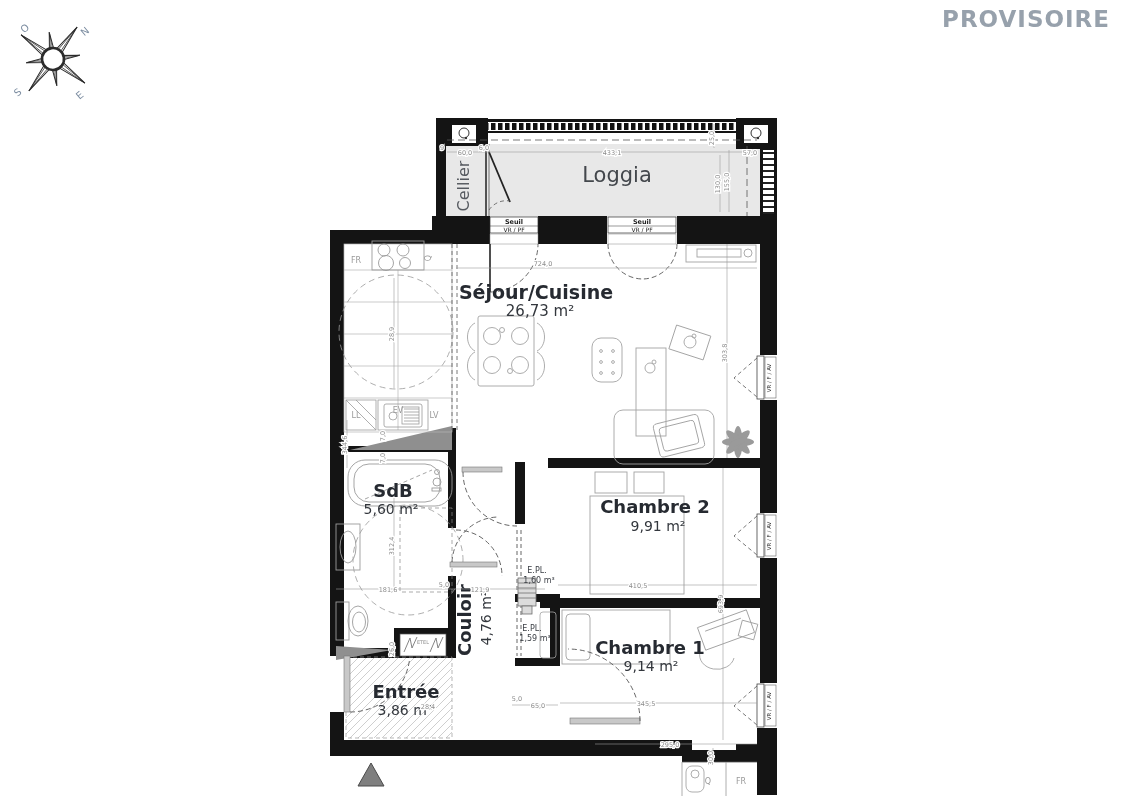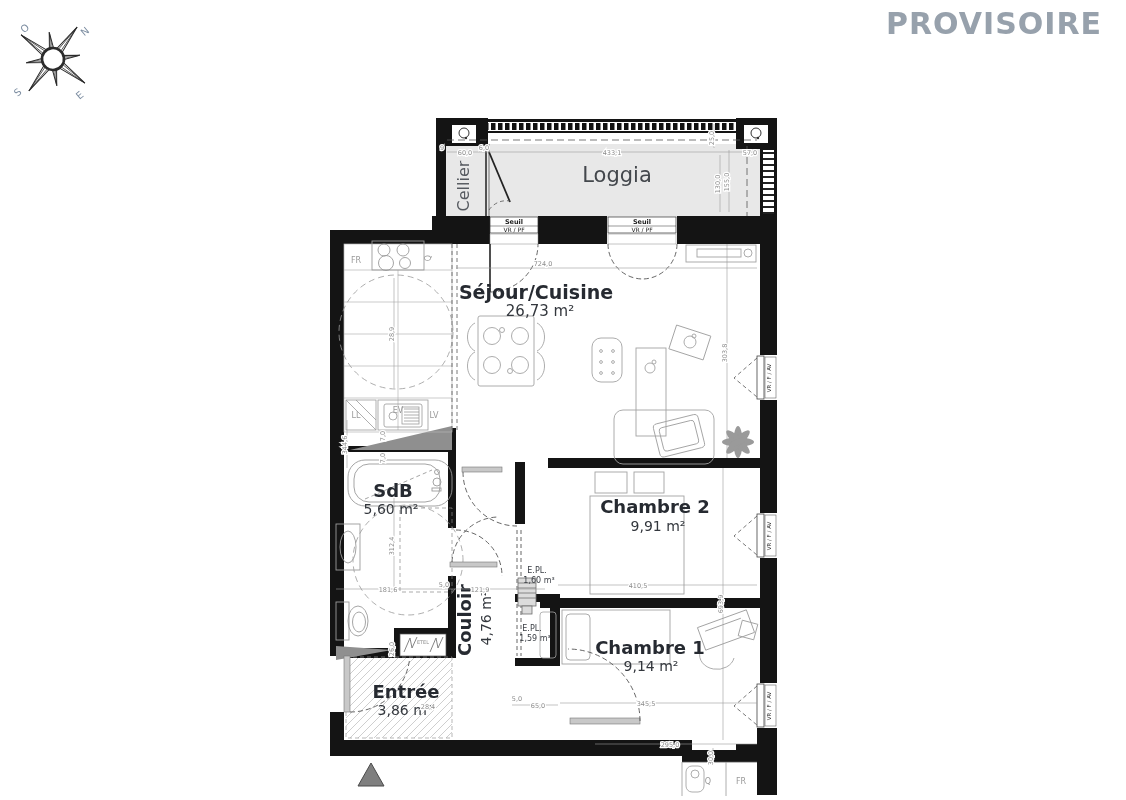--- a/index.html
+++ b/index.html
@@ -1,18 +1,18 @@
 <!DOCTYPE html>
 <html><head>
 <meta charset="utf-8">
 <style>
   html,body{margin:0;padding:0;background:#fff;}
   .page{position:relative;width:1126px;height:800px;background:#fff;overflow:hidden;
         font-family:"DejaVu Sans",sans-serif;}
-  .watermark{position:absolute;top:6px;right:24px;font-size:30px;font-weight:600;
+  .watermark{position:absolute;top:6px;right:16px;font-size:23px;font-weight:600;
              letter-spacing:1px;color:#97a1ac;}
   svg text{font-family:"DejaVu Sans",sans-serif;}
   .room-name{font-size:18px;font-weight:700;fill:#262a31;}
   .room-name-lg{font-size:19px;font-weight:700;fill:#262a31;}
   .room-area{font-size:14px;font-weight:500;fill:#33373d;}
   .room-area-lg{font-size:15px;font-weight:500;fill:#33373d;}
   .loggia-name{font-size:21px;font-weight:500;fill:#43474c;}
   .cellier-name{font-size:16px;font-weight:500;fill:#55595f;}
   .epl{font-size:8px;fill:#3a3e44;}
   .seuil1{font-size:6.5px;font-weight:700;fill:#222;}

